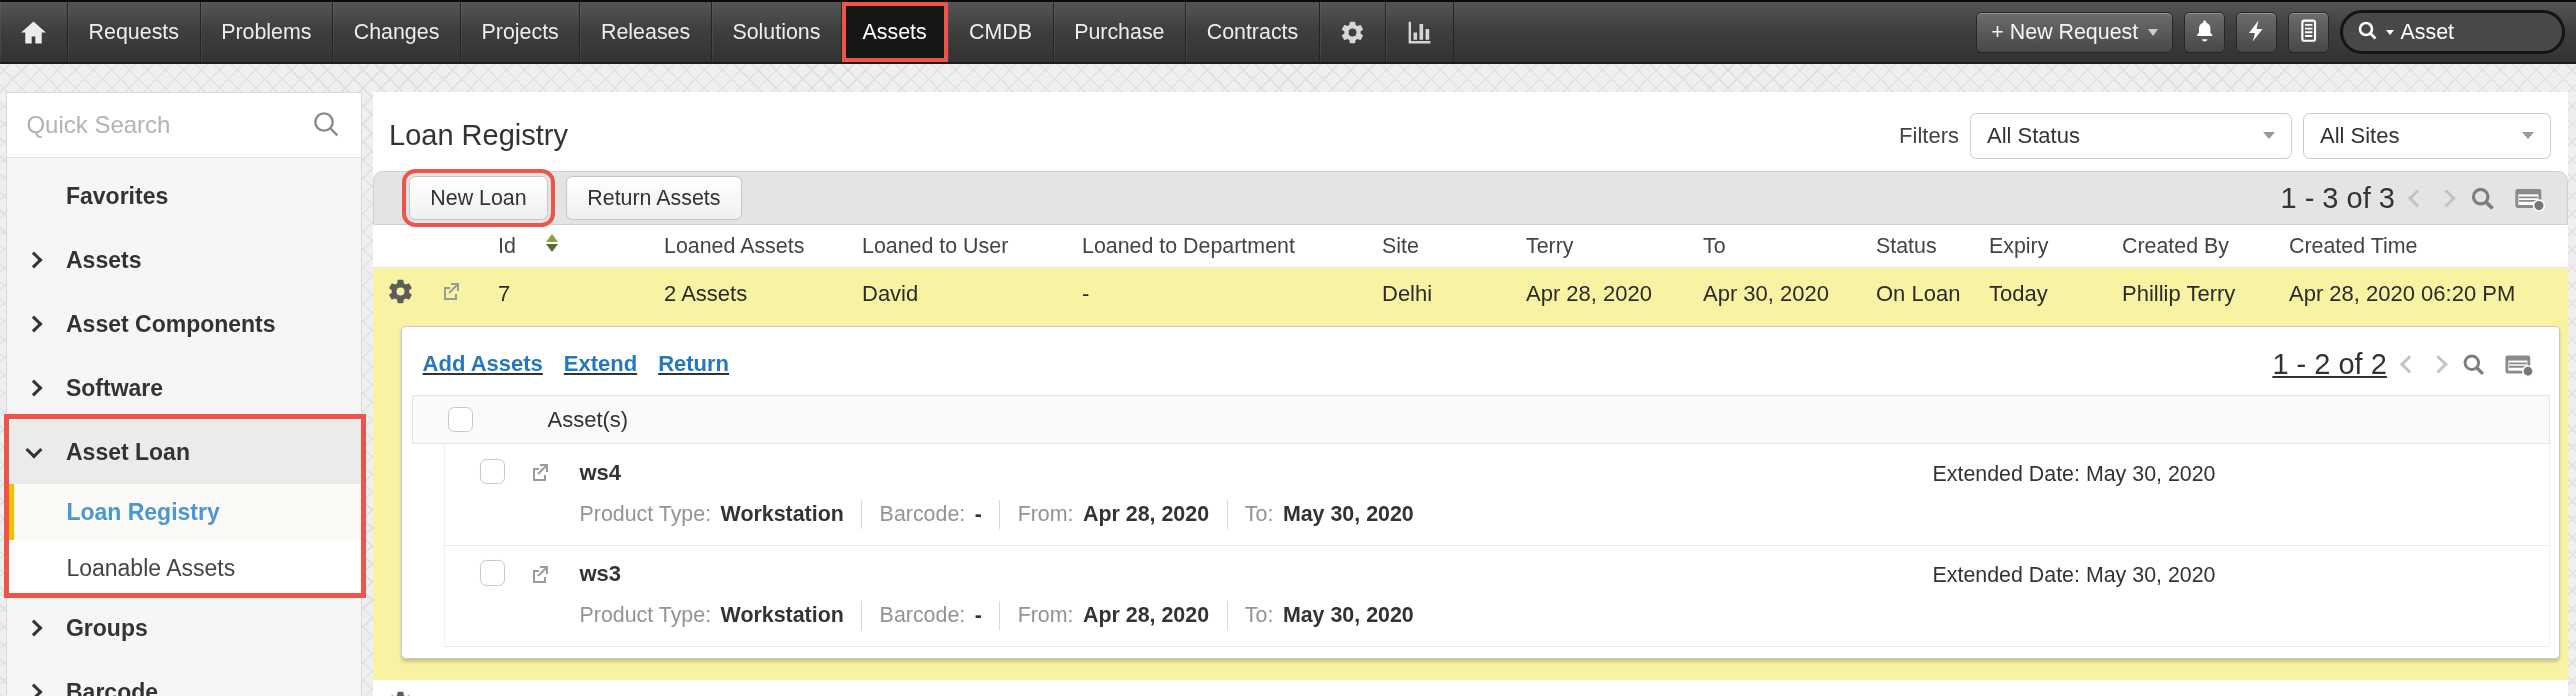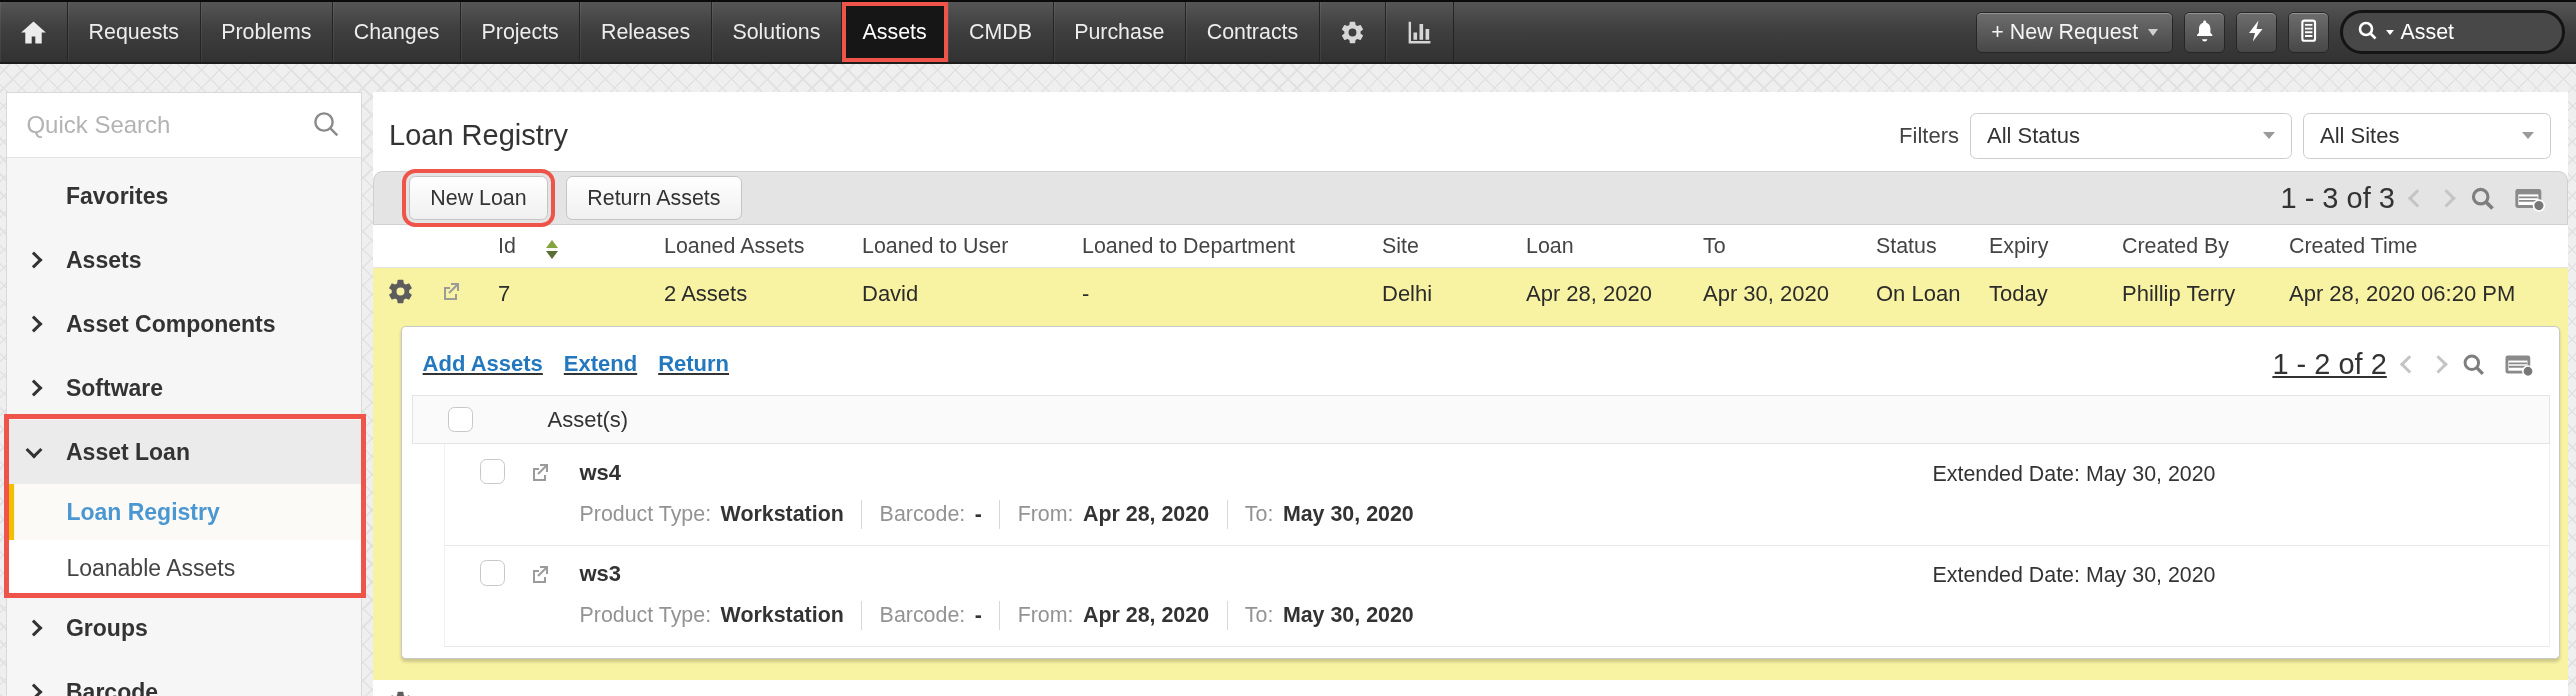--- a/index.html
+++ b/index.html
@@ -143,21 +143,21 @@
   .lr-grid {
     display:grid;
     grid-template-columns:125px 166px 198px 220px 300px 144px 177px 173px 113px 133px 167px minmax(0,1fr);
     align-items:center;
   }
   .lr-head { height:43px; border-bottom:0.8px solid #e5e5e5; }
   .lr-head .hcell { font-size:21.4px; color:#444; font-weight:400; }
   .lr-row { height:52px; font-size:22px; color:#2b2b2b; }
   .lr-row.white { height:54px; background:#fff; border-bottom:1.6px solid #e0e0e0; }
   .cell-controls { display:flex; align-items:center; gap:24px; padding-left:12.7px; }
-  .idcell { display:flex; align-items:flex-end; gap:30px; }
+  .idcell { display:flex; align-items:flex-start; gap:30px; }
   .sort-icon { display:inline-flex; flex-direction:column; gap:2.4px; cursor:pointer; }
   .sort-icon .up {
     width:0; height:0; border-left:6.4px solid transparent; border-right:6.4px solid transparent;
     border-bottom:8px solid #84a23e;
   }
   .sort-icon .down {
     width:0; height:0; border-left:6.4px solid transparent; border-right:6.4px solid transparent;
     border-top:8px solid #5d6e34;
   }
 
@@ -382,21 +382,21 @@
         <span>Id</span>
         <span class="sort-icon">
             <span class="up"></span>
             <span class="down"></span>
           </span>
       </div>
       <div class="hcell">Loaned Assets</div>
       <div class="hcell">Loaned to User</div>
       <div class="hcell">Loaned to Department</div>
       <div class="hcell">Site</div>
-      <div class="hcell">Loan</div>
+      <div class="hcell">Terry</div>
       <div class="hcell">To</div>
       <div class="hcell">Status</div>
       <div class="hcell">Expiry</div>
       <div class="hcell">Created By</div>
       <div class="hcell">Created Time</div>
     </div>
 
     <div class="row-yellow">
       <div class="lr-grid lr-row">
         <div class="cell-controls">

